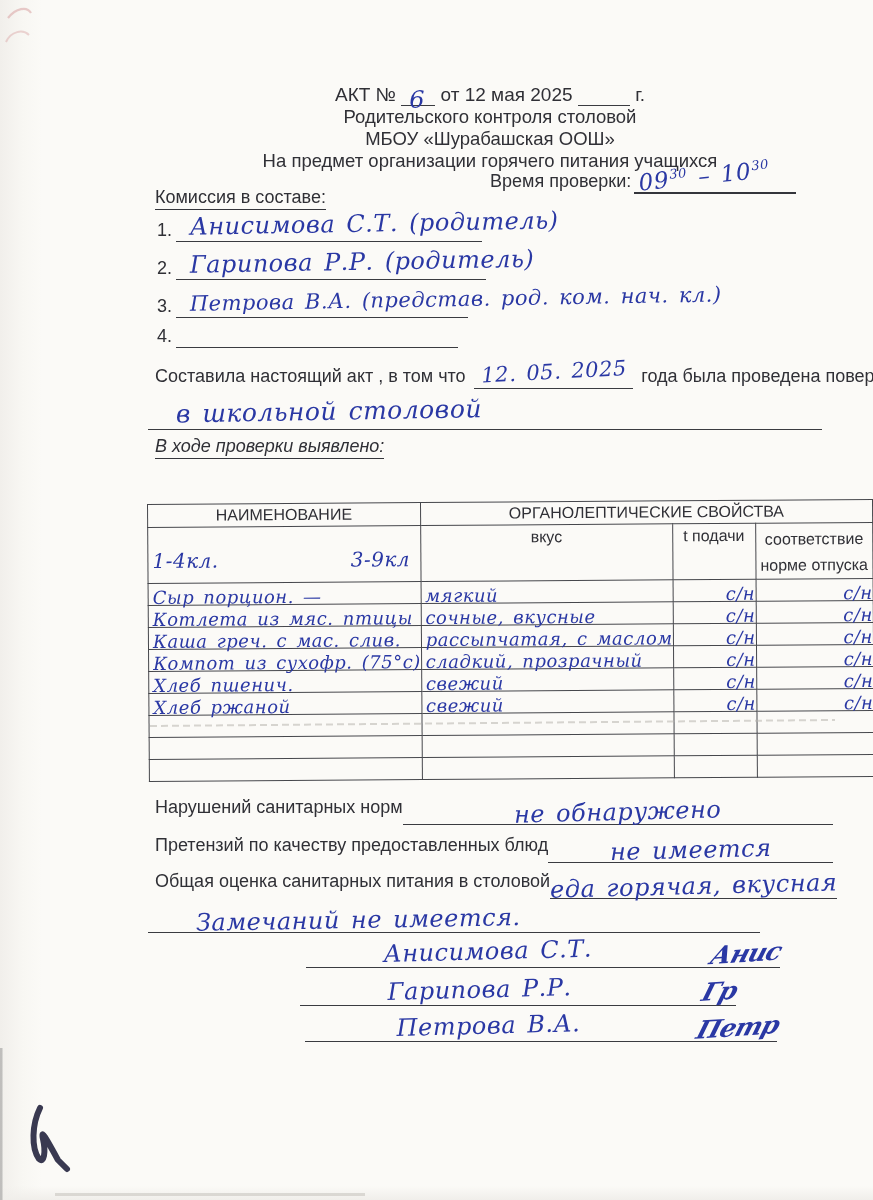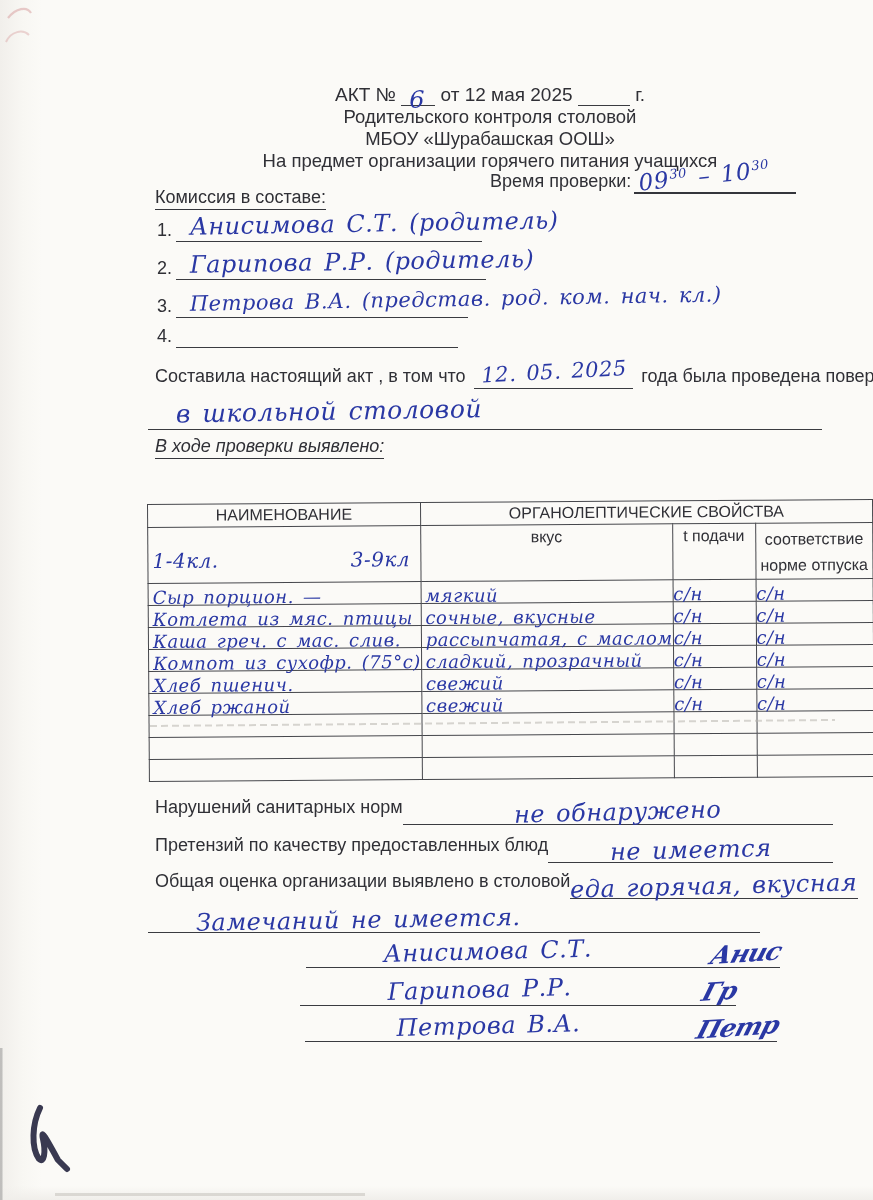--- a/index.html
+++ b/index.html
@@ -51,21 +51,21 @@
     transform:rotate(-0.4deg);transform-origin:left top;}
   .acttable td,.acttable th{border:1.4px solid #46474c;padding:0;font-weight:normal;}
   .acttable .hrow1 th{height:22px;font-size:16px;text-align:center;}
   .acttable .hrow2 td{height:44px;vertical-align:top;font-size:16px;text-align:center;padding-top:3px;}
   .acttable .wrapcap{max-width:118px;margin:0 auto;line-height:26px;}
   .grades{display:flex;justify-content:space-between;align-items:flex-end;height:40px;padding:0 10px 0 4px;}
   .grades .hw{font-size:20px;}
   .acttable .drow td{height:21px;vertical-align:bottom;}
   .acttable .drow .hw{font-size:18px;display:block;transform:translateY(2px);}
   .cell-name{padding-left:4px !important;overflow:visible;white-space:nowrap;}
-  .cell-center{text-align:left;border-radius:7px;}
+  .cell-center{text-align:right;border-radius:7px;}
   .acttable .erow td{height:21px;}
   
   .conc{position:absolute;left:155px;display:flex;align-items:center;height:32px;}
   .conc .lbl{font-size:18px;white-space:nowrap;padding-bottom:2px;}
   .conc .fill{border-bottom:1.7px solid #3a3b40;height:32px;position:relative;text-align:center;}
   .conc .fill .hw{font-size:24px;position:relative;top:8px;display:inline-block;transform:rotate(-1.5deg);}
   .remarks-line{position:absolute;left:148px;top:900px;width:612px;height:32px;border-bottom:1.8px solid #3a3b40;}
   .remarks-line .hw{font-size:24px;position:absolute;left:48px;bottom:0px;transform:rotate(-1deg);}
   
   .sigrow{position:absolute;display:flex;align-items:flex-end;justify-content:space-between;
@@ -277,21 +277,21 @@
 
   <div class="conc" style="top:792px;width:678px;">
     <span class="lbl">Нарушений санитарных норм</span>
     <span class="fill" style="flex:1;"><span class="hw">не обнаружено</span></span>
   </div>
   <div class="conc" style="top:830px;width:678px;">
     <span class="lbl">Претензий по качеству предоставленных блюд</span>
     <span class="fill" style="flex:1;"><span class="hw">не имеется</span></span>
   </div>
   <div class="conc" style="top:866px;width:678px;">
-    <span class="lbl">Общая оценка организации выявлено в столовой</span>
+    <span class="lbl">Общая оценка санитарных питания в столовой</span>
     <span class="fill" style="flex:1;"><span class="hw">еда горячая, вкусная</span></span>
   </div>
   <div class="remarks-line">
     <span class="hw">Замечаний  не  имеется.</span>
   </div>
 
   <div class="sigrow" style="left:306px;top:933px;width:396px;padding-left:78px;">
     <span class="hw sname">Анисимова С.Т.</span>
     <span class="hw sauto">Анис</span>
   </div>

